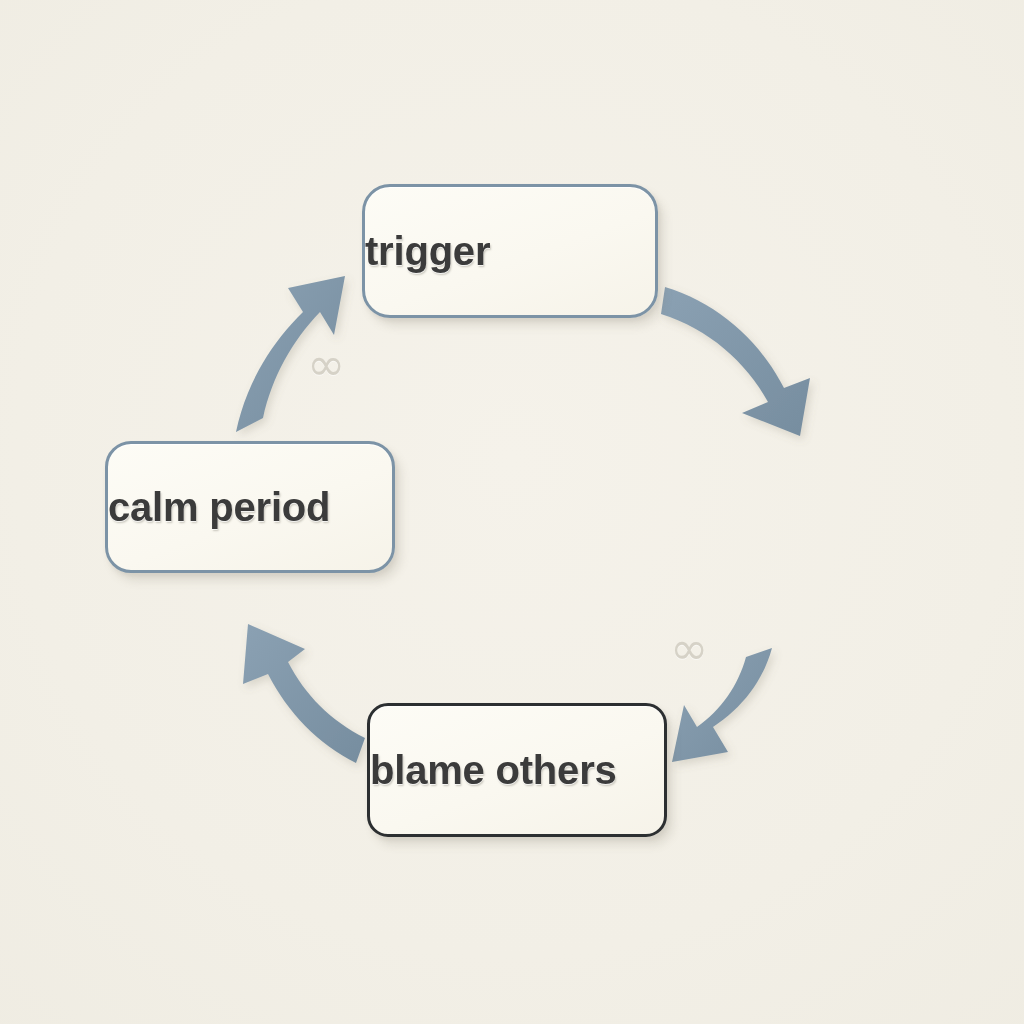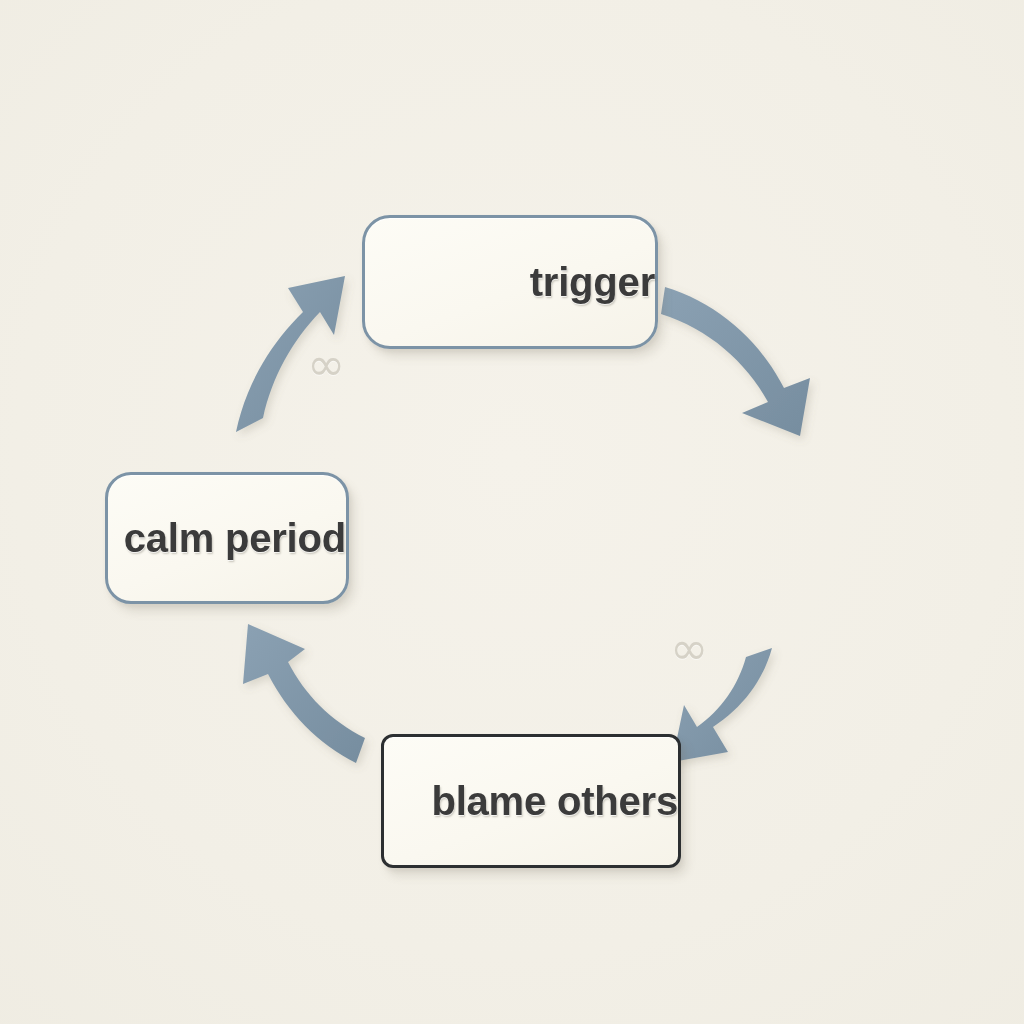--- a/index.html
+++ b/index.html
@@ -31,28 +31,27 @@
     z-index: 1;
   }
 
   
   .node {
     position: absolute;
     z-index: 2;
     box-sizing: border-box;
     display: flex;
     align-items: center;
-    justify-content: flex-end;
+    justify-content: flex-start;
     background: linear-gradient(160deg, #fdfcf6 0%, #faf8f0 55%, #f6f3e9 100%);
     border-radius: 26px;
     box-shadow:
       6px 8px 10px rgba(120, 112, 96, 0.16),
       2px 3px 4px rgba(120, 112, 96, 0.10),
       inset 0 1px 0 rgba(255, 255, 255, 0.85);
-    margin-top: 31px;
   }
 
   .node-label {
     font-size: 40px;
     font-weight: bold;
     color: #3b3b3b;
     letter-spacing: -0.2px;
     white-space: nowrap;
     text-shadow:
       0 1px 0 rgba(255,255,255,0.75),
@@ -64,32 +63,32 @@
   .border-dark  { border: 3.5px solid #2c2f31; }
 
   
   #node-trigger {
     left: 362px; top: 184px;
     width: 296px; height: 134px;
     border-radius: 28px;
   }
   #node-calm {
     left: 105px; top: 441px;
-    width: 244px; height: 132px;
+    width: 290px; height: 132px;
     border-radius: 26px;
   }
   #node-outburst {
     left: 627px; top: 443px;
     width: 296px; height: 132px;
     border-radius: 30px;
   }
   #node-blame {
-    left: 381px; top: 703px;
+    left: 367px; top: 703px;
     width: 300px; height: 134px;
-    border-radius: 12px;
+    border-radius: 21px;
   }
 
   
   .infinity-marker {
     position: absolute;
     z-index: 2;
     font-size: 46px;
     line-height: 1;
     color: #d6d2c7;
     font-family: "DejaVu Sans", sans-serif;

